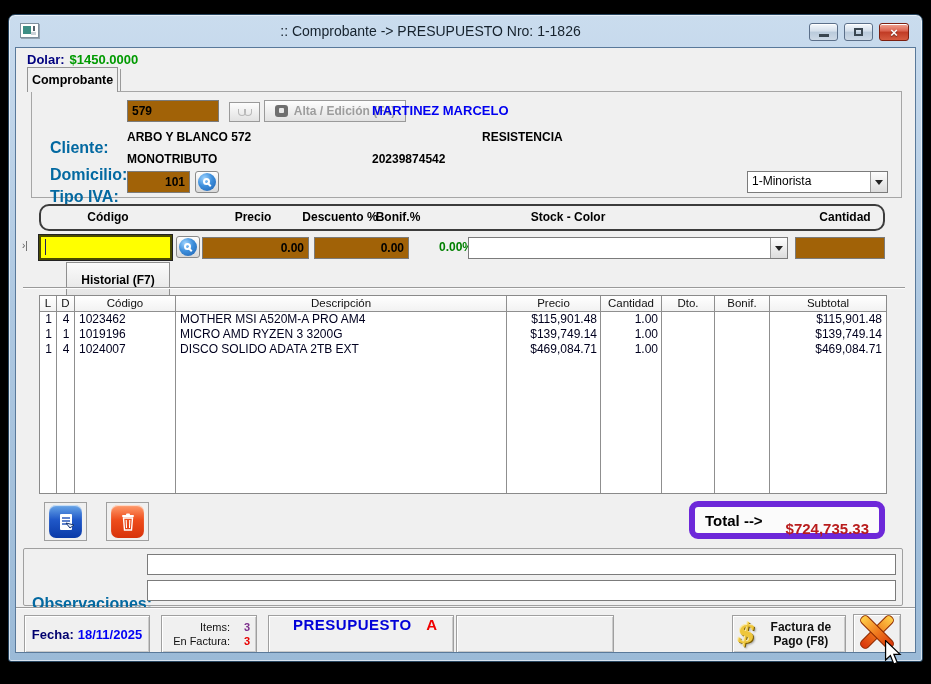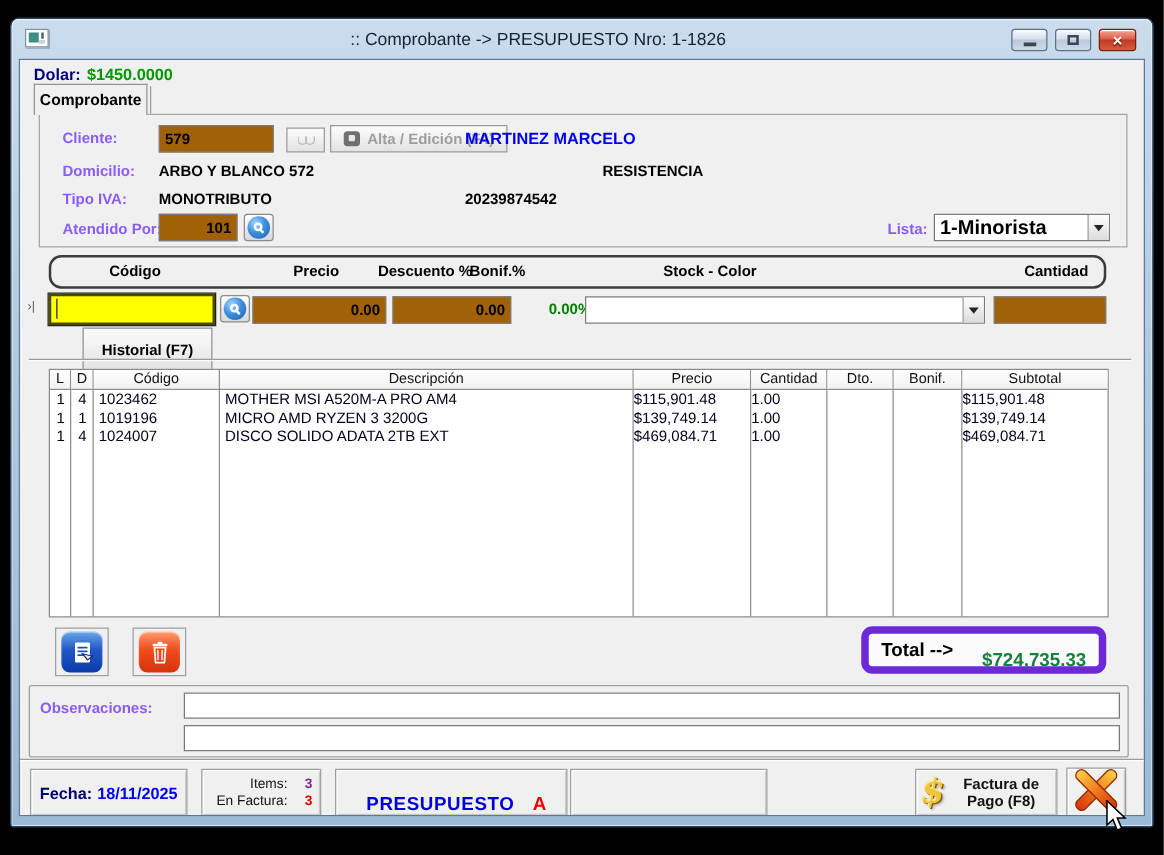--- a/index.html
+++ b/index.html
@@ -41,21 +41,21 @@
     border-color: #7c1f10;
     color: #fff; font-weight: bold; font-size: 13px; text-shadow: 0 1px 1px rgba(0,0,0,.5);
   }
   .glyph-min { width: 10px; height: 3px; background: #3a4650; margin-top: 6px; }
   .glyph-max { width: 9px; height: 8px; border: 2px solid #3a4650; background: transparent; }
   
   .client {
     position: absolute; left: 6px; right: 6px; top: 32px; bottom: 8px;
     background: #f0f0f0; border: 1px solid #59799a; overflow: hidden;
   }
-  .lbl { font-weight: bold; font-size: 12px; color: #8b5cf6; position: absolute; white-space: nowrap; }
+  .lbl { font-weight: bold; font-size: 16px; color: #0369a1; position: absolute; white-space: nowrap; margin-top: 36px; }
   .tin {
     position: absolute; border: 1px solid #7b7b7b; background: #a16207;
     font-size: 12px; font-weight: bold; font-family: inherit; padding: 0 4px; outline: none;
   }
   .tin.num { text-align: right; padding-left: 12px; }
   
   .dolar-line { position: absolute; left: 11px; top: 4px; font-size: 13px; font-weight: bold; }
   .dolar-line .dl { color: #00007f; }
   .dolar-line .dv { color: #009a00; margin-left: 5px; }
   
@@ -93,21 +93,21 @@
   }
   .mag-sphere {
     width: 18px; height: 18px; border-radius: 50%;
     background: radial-gradient(circle at 35% 30%, #9fd4ff 0%, #3e8fdc 45%, #1c5fae 100%);
     display: flex; align-items: center; justify-content: center; position: relative;
   }
   .mag-glass { position: relative; width: 7px; height: 7px; border: 2px solid #fff; border-radius: 50%; margin: -2px 0 0 -2px; }
   .mag-glass::after { content: ""; position: absolute; width: 2px; height: 5px; background: #fff; right: -2px; bottom: -4px; transform: rotate(-45deg); }
   
   .combo { position: absolute; border: 1px solid #7b7b7b; background: #fff; display: flex; cursor: pointer; }
-  .combo .cval { flex: 1; font-size: 16px; font-weight: bold; padding: 2px 4px; white-space: nowrap; overflow: hidden; }
+  .combo .cval { flex: 1; font-size: 12px; font-weight: normal; padding: 2px 4px; white-space: nowrap; overflow: hidden; }
   .combo .dd {
     width: 17px; border-left: 1px solid #9a9a9a; background: linear-gradient(180deg,#fdfdfd,#dcdcdc);
     display: flex; align-items: center; justify-content: center;
   }
   .tri { width: 0; height: 0; border-left: 4px solid transparent; border-right: 4px solid transparent; border-top: 5px solid #222; }
   
   .band {
     position: absolute; left: 23px; top: 156px; width: 846px; height: 27px;
     border: 2px solid #3c3c3c; border-radius: 10px; background: #f0f0f0;
   }
@@ -138,59 +138,59 @@
     background: linear-gradient(180deg,#ffffff,#f2f2f2);
     border-right: 1px solid #8f8f8f; border-bottom: 1px solid #8f8f8f; overflow: hidden; white-space: nowrap;
   }
   .thead .hc:last-child { border-right: none; }
   .tbody { position: relative; height: 181px; }
   .tbody .vline { position: absolute; top: 0; bottom: 0; width: 1px; background: #8f8f8f; }
   .drow { height: 15px; line-height: 15px; font-size: 12px; color: #00001e; cursor: default; }
   .drow div { overflow: hidden; white-space: nowrap; }
   .c-ctr { text-align: center; }
   .c-lft { padding-left: 4px; }
-  .c-rgt { text-align: left; padding-right: 4px; }
+  .c-rgt { text-align: right; padding-right: 4px; }
   
   .ibtn {
     position: absolute; top: 454px; width: 43px; height: 39px; border: 1px solid #9f9f9f;
     background: #f0f0f0; display: flex; align-items: center; justify-content: center; cursor: pointer;
   }
   .glossy {
     width: 33px; height: 33px; border-radius: 7px; display: flex; align-items: center; justify-content: center;
   }
   .glossy.blue { background: linear-gradient(180deg,#6aa8e8 0%,#2058c8 45%,#0a3aa8 100%); box-shadow: inset 0 1px 1px rgba(255,255,255,.7); }
   .glossy.red { background: linear-gradient(180deg,#ff9d6e 0%,#ee4d1c 45%,#d8320a 100%); box-shadow: inset 0 1px 1px rgba(255,255,255,.7); }
   
   .total-box {
     position: absolute; left: 673px; top: 453px; width: 196px; height: 38px;
     border: 6px solid #6d28d9; border-radius: 9px; background: #fbfbfb;
     display: flex; align-items: center; justify-content: space-between; padding: 0 10px;
   }
   .total-box .tl { font-size: 15px; font-weight: bold; color: #000; }
-  .total-box .tv { font-size: 15px; font-weight: bold; color: #15803d; margin-top: 17px; }
+  .total-box .tv { font-size: 15px; font-weight: bold; color: #b91c1c; margin-top: 17px; }
   
   .obs {
     position: absolute; left: 7px; top: 500px; width: 880px; height: 58px;
     border: 1px solid #a0a0a0; border-radius: 2px; background: #f0f0f0;
   }
   .obs input { position: absolute; left: 123px; width: 749px; height: 21px; border: 1px solid #7b7b7b; background: #fff; font-family: inherit; font-size: 12px; padding: 0 4px; }
   
   .fbox {
     position: absolute; top: 567px; height: 38px; background: #f0f0f0;
     border: 1px solid #9f9f9f; box-shadow: inset 1px 1px 0 #fff, inset -1px -1px 0 #cacaca;
   }
   .fecha-box { left: 8px; width: 126px; display: flex; align-items: center; justify-content: center; gap: 4px; font-size: 13px; font-weight: bold; }
   .fecha-box .fl { color: #00006e; } .fecha-box .fv { color: #0000f5; }
   .items-box { left: 145px; width: 96px; padding: 4px 6px 0 0; }
   .items-box .irow { display: flex; justify-content: flex-end; gap: 8px; font-size: 11px; line-height: 14px; }
   .items-box .ilab { color: #111; }
   .items-box .inum { width: 12px; text-align: right; font-weight: bold; }
   .items-box .inum.purple { color: #7b2d8b; }
   .items-box .inum.red { color: #e80000; }
-  .presu-box { left: 252px; width: 186px; display: flex; align-items: flex-end; justify-content: space-between; padding: 0 16px 0 24px; }
+  .presu-box { left: 252px; width: 186px; display: flex; align-items: flex-start; justify-content: space-between; padding: 0 16px 0 24px; }
   .presu-box .pt { color: #0000d8; font-size: 15px; font-weight: bold; letter-spacing: .5px; }
   .presu-box .pa { color: #f00000; font-size: 15px; font-weight: bold; }
   .empty-box { left: 440px; width: 158px; }
   .medios-btn { left: 716px; width: 114px; display: flex; align-items: center; gap: 5px; padding: 0 4px; cursor: pointer; }
   .dollar-ico {
     font-family: "DejaVu Serif", serif; font-size: 27px; font-weight: bold; font-style: italic; color: #eec63c;
     text-shadow: -1px -1px 0 #fae9a8, 1px 1px 0 #7a5c00, 2px 2px 2px rgba(0,0,0,.3); line-height: 34px;
   }
   .medios-lbl { font-size: 12px; font-weight: bold; color: #111; line-height: 14px; text-align: center; }
   .x-btn { left: 837px; top: 566px; width: 48px; height: 40px; display: flex; align-items: center; justify-content: center; cursor: pointer; }

